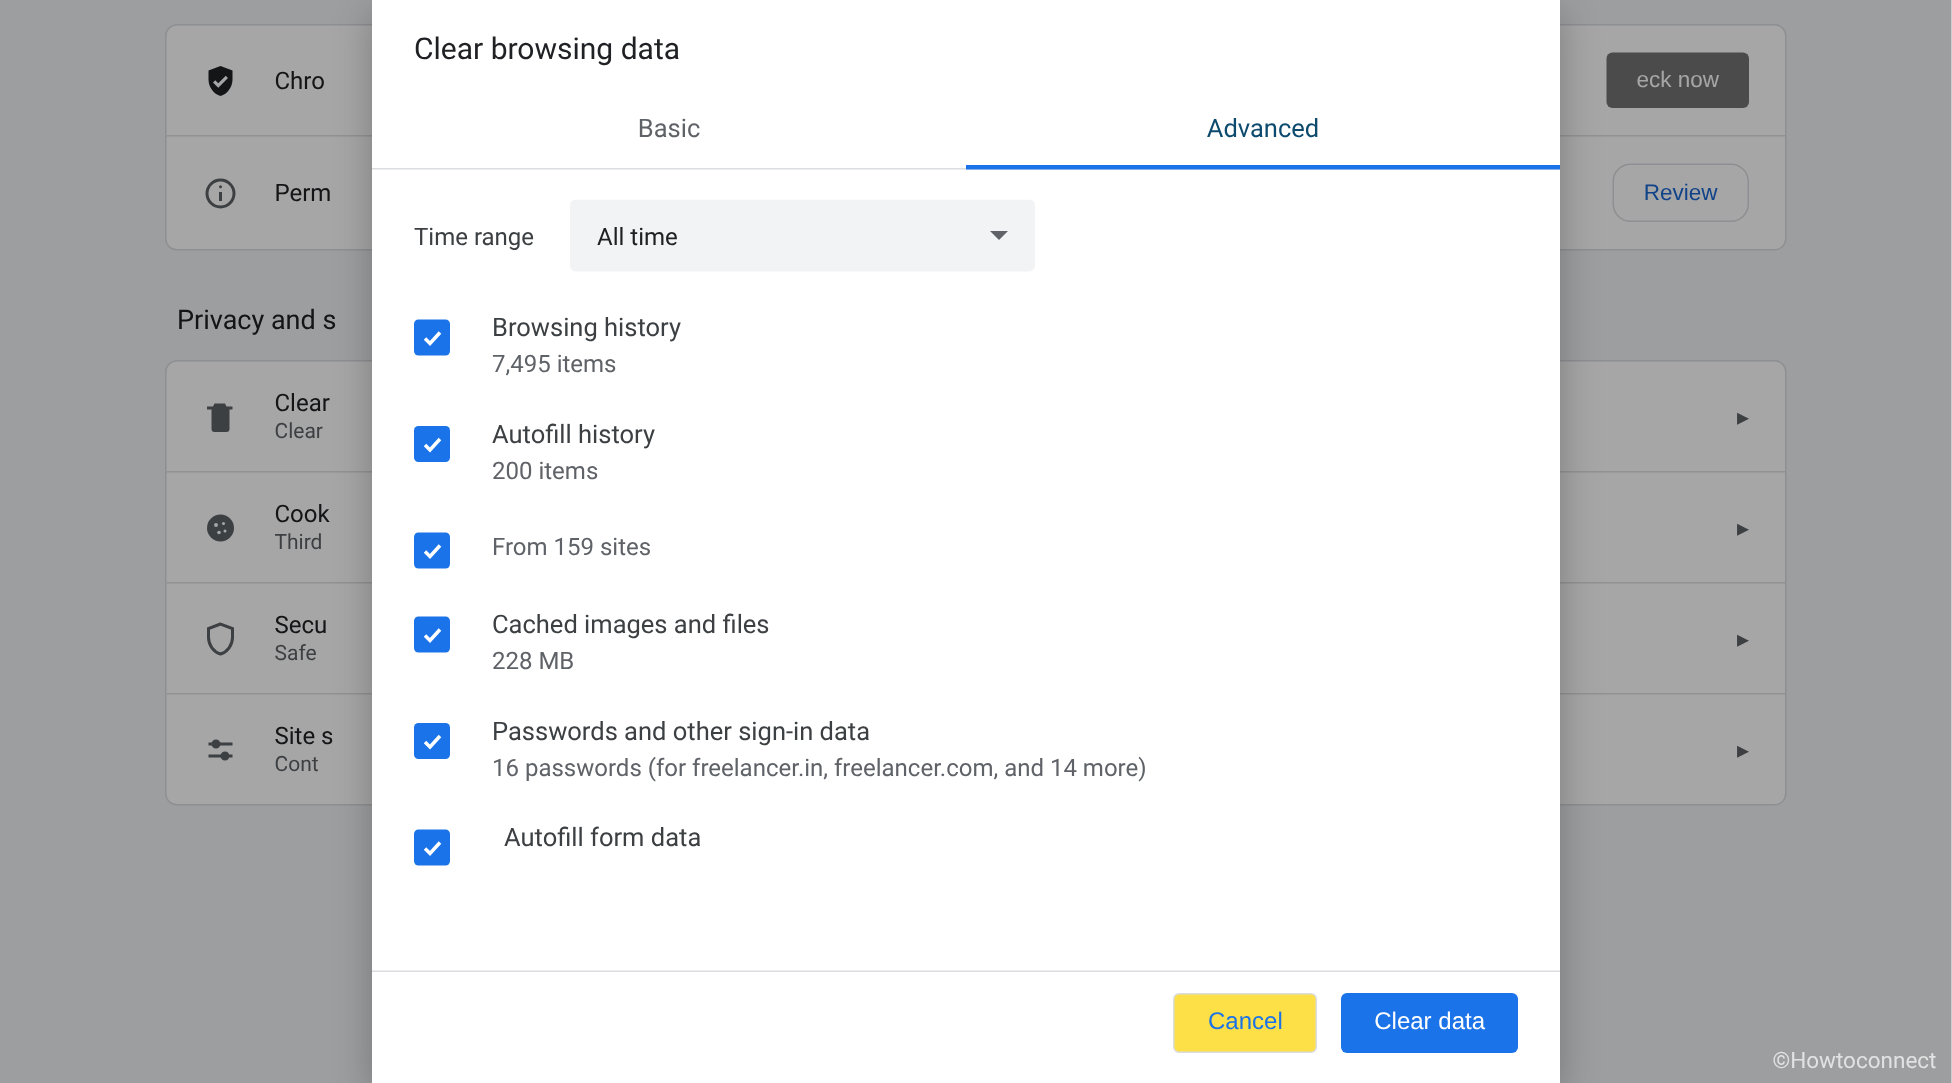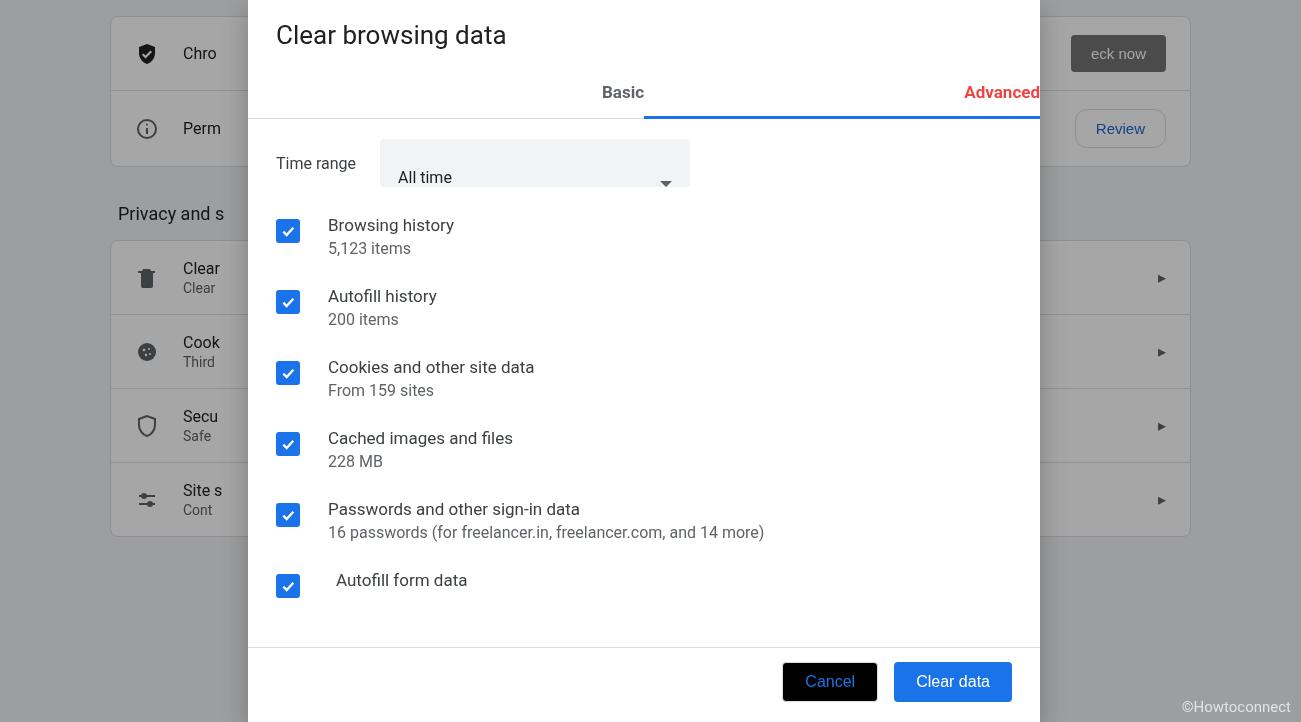--- a/index.html
+++ b/index.html
@@ -66,40 +66,40 @@
     top: 0;
     width: 792px;
     height: 722px;
     background: #fff;
     z-index: 10;
     box-shadow: 0 8px 24px rgba(0,0,0,0.25);
     display: flex;
     flex-direction: column;
   }
   .dialog-title {
-    font-size: 26px;
+    font-size: 20px;
     color: #202124;
     padding: 20px 28px 18px 28px;
   }
   .tabs {
     display:flex;
     border-bottom: 1px solid #dadce0;
   }
   .tab {
     flex:1;
-    text-align:right;
+    text-align:center;
     padding: 14px 0 16px 0;
     font-size: 17px;
-    font-weight:700;
+    font-weight:400;
     color:#5f6368;
     cursor:pointer;
     position:relative;
   }
   .tab.active {
-    color:#ef4444;
+    color:#0c4a6e;
   }
   .tab.active::after {
     content:"";
     position:absolute; left:0; right:0; bottom:-1px; height:3px;
     background:#1a73e8;
   }
   .dialog-body {
     flex:1;
     overflow:hidden;
     position:relative;
@@ -118,21 +118,21 @@
   .scroll-area::-webkit-scrollbar-track { background: #f1f1f1; }
   .scroll-area::-webkit-scrollbar-thumb { background:#c1c1c1; border-radius:2px; }
   .scroll-area::-webkit-scrollbar-button:single-button {
     background:#f1f1f1; height:14px; display:block;
   }
   .time-range-row {
     display:flex; align-items:center; gap:24px; margin-bottom:28px;
   }
   .time-range-label { font-size:16px; color:#3c4043; }
   .select {
-    display:flex; align-items:flex-end; justify-content:space-between;
+    display:flex; align-items:center; justify-content:space-between;
     width: 310px; height:48px;
     background:#f1f3f4; border-radius:4px;
     padding: 0 18px; font-size:16px; color:#202124;
     cursor:pointer;
   }
   .caret-down {
     width:0;height:0;border-left:6px solid transparent;border-right:6px solid transparent;
     border-top:6px solid #5f6368;
   }
   .check-row {
@@ -149,21 +149,21 @@
   }
   .checkbox svg { width:16px;height:16px; }
   .check-text .ct-title { font-size:17px; color:#3c4043; }
   .check-text .ct-sub { font-size:16px; color:#5f6368; margin-top:4px; }
   .dialog-footer {
     border-top: 1px solid #dadce0;
     padding: 14px 28px 20px 28px;
     display:flex; justify-content:flex-end; gap:16px;
   }
   .btn-cancel {
-    background:#000000; color:#1a73e8; border:1px solid #dadce0; border-radius:4px;
+    background:#fde047; color:#1a73e8; border:1px solid #dadce0; border-radius:4px;
     padding:10px 22px; font-size:16px; font-weight:500; cursor:pointer;
   }
   .btn-clear {
     background:#1a73e8; color:#fff; border:none; border-radius:4px;
     padding:0 22px; font-size:16px; font-weight:500; cursor:pointer;
   }
   .watermark {
     position:absolute; right:10px; bottom:6px; z-index:20;
     color:rgba(255,255,255,0.7); font-size:15px;
   }
@@ -283,21 +283,21 @@
       </div>
 
       <div class="check-row">
         <div class="checkbox">
             <svg viewBox="0 0 24 24" fill="none" stroke="#fff" stroke-width="3.5">
               <polyline points="5 13 10 18 20 7"></polyline>
             </svg>
           </div>
         <div class="check-text">
           <div class="ct-title">Browsing history</div>
-          <div class="ct-sub">5,123 items</div>
+          <div class="ct-sub">7,495 items</div>
         </div>
       </div>
 
       <div class="check-row">
         <div class="checkbox">
             <svg viewBox="0 0 24 24" fill="none" stroke="#fff" stroke-width="3.5">
               <polyline points="5 13 10 18 20 7"></polyline>
             </svg>
           </div>
         <div class="check-text">
@@ -306,21 +306,20 @@
         </div>
       </div>
 
       <div class="check-row">
         <div class="checkbox">
             <svg viewBox="0 0 24 24" fill="none" stroke="#fff" stroke-width="3.5">
               <polyline points="5 13 10 18 20 7"></polyline>
             </svg>
           </div>
         <div class="check-text">
-          <div class="ct-title">Cookies and other site data</div>
           <div class="ct-sub">From 159 sites</div>
         </div>
       </div>
 
       <div class="check-row">
         <div class="checkbox">
             <svg viewBox="0 0 24 24" fill="none" stroke="#fff" stroke-width="3.5">
               <polyline points="5 13 10 18 20 7"></polyline>
             </svg>
           </div>

